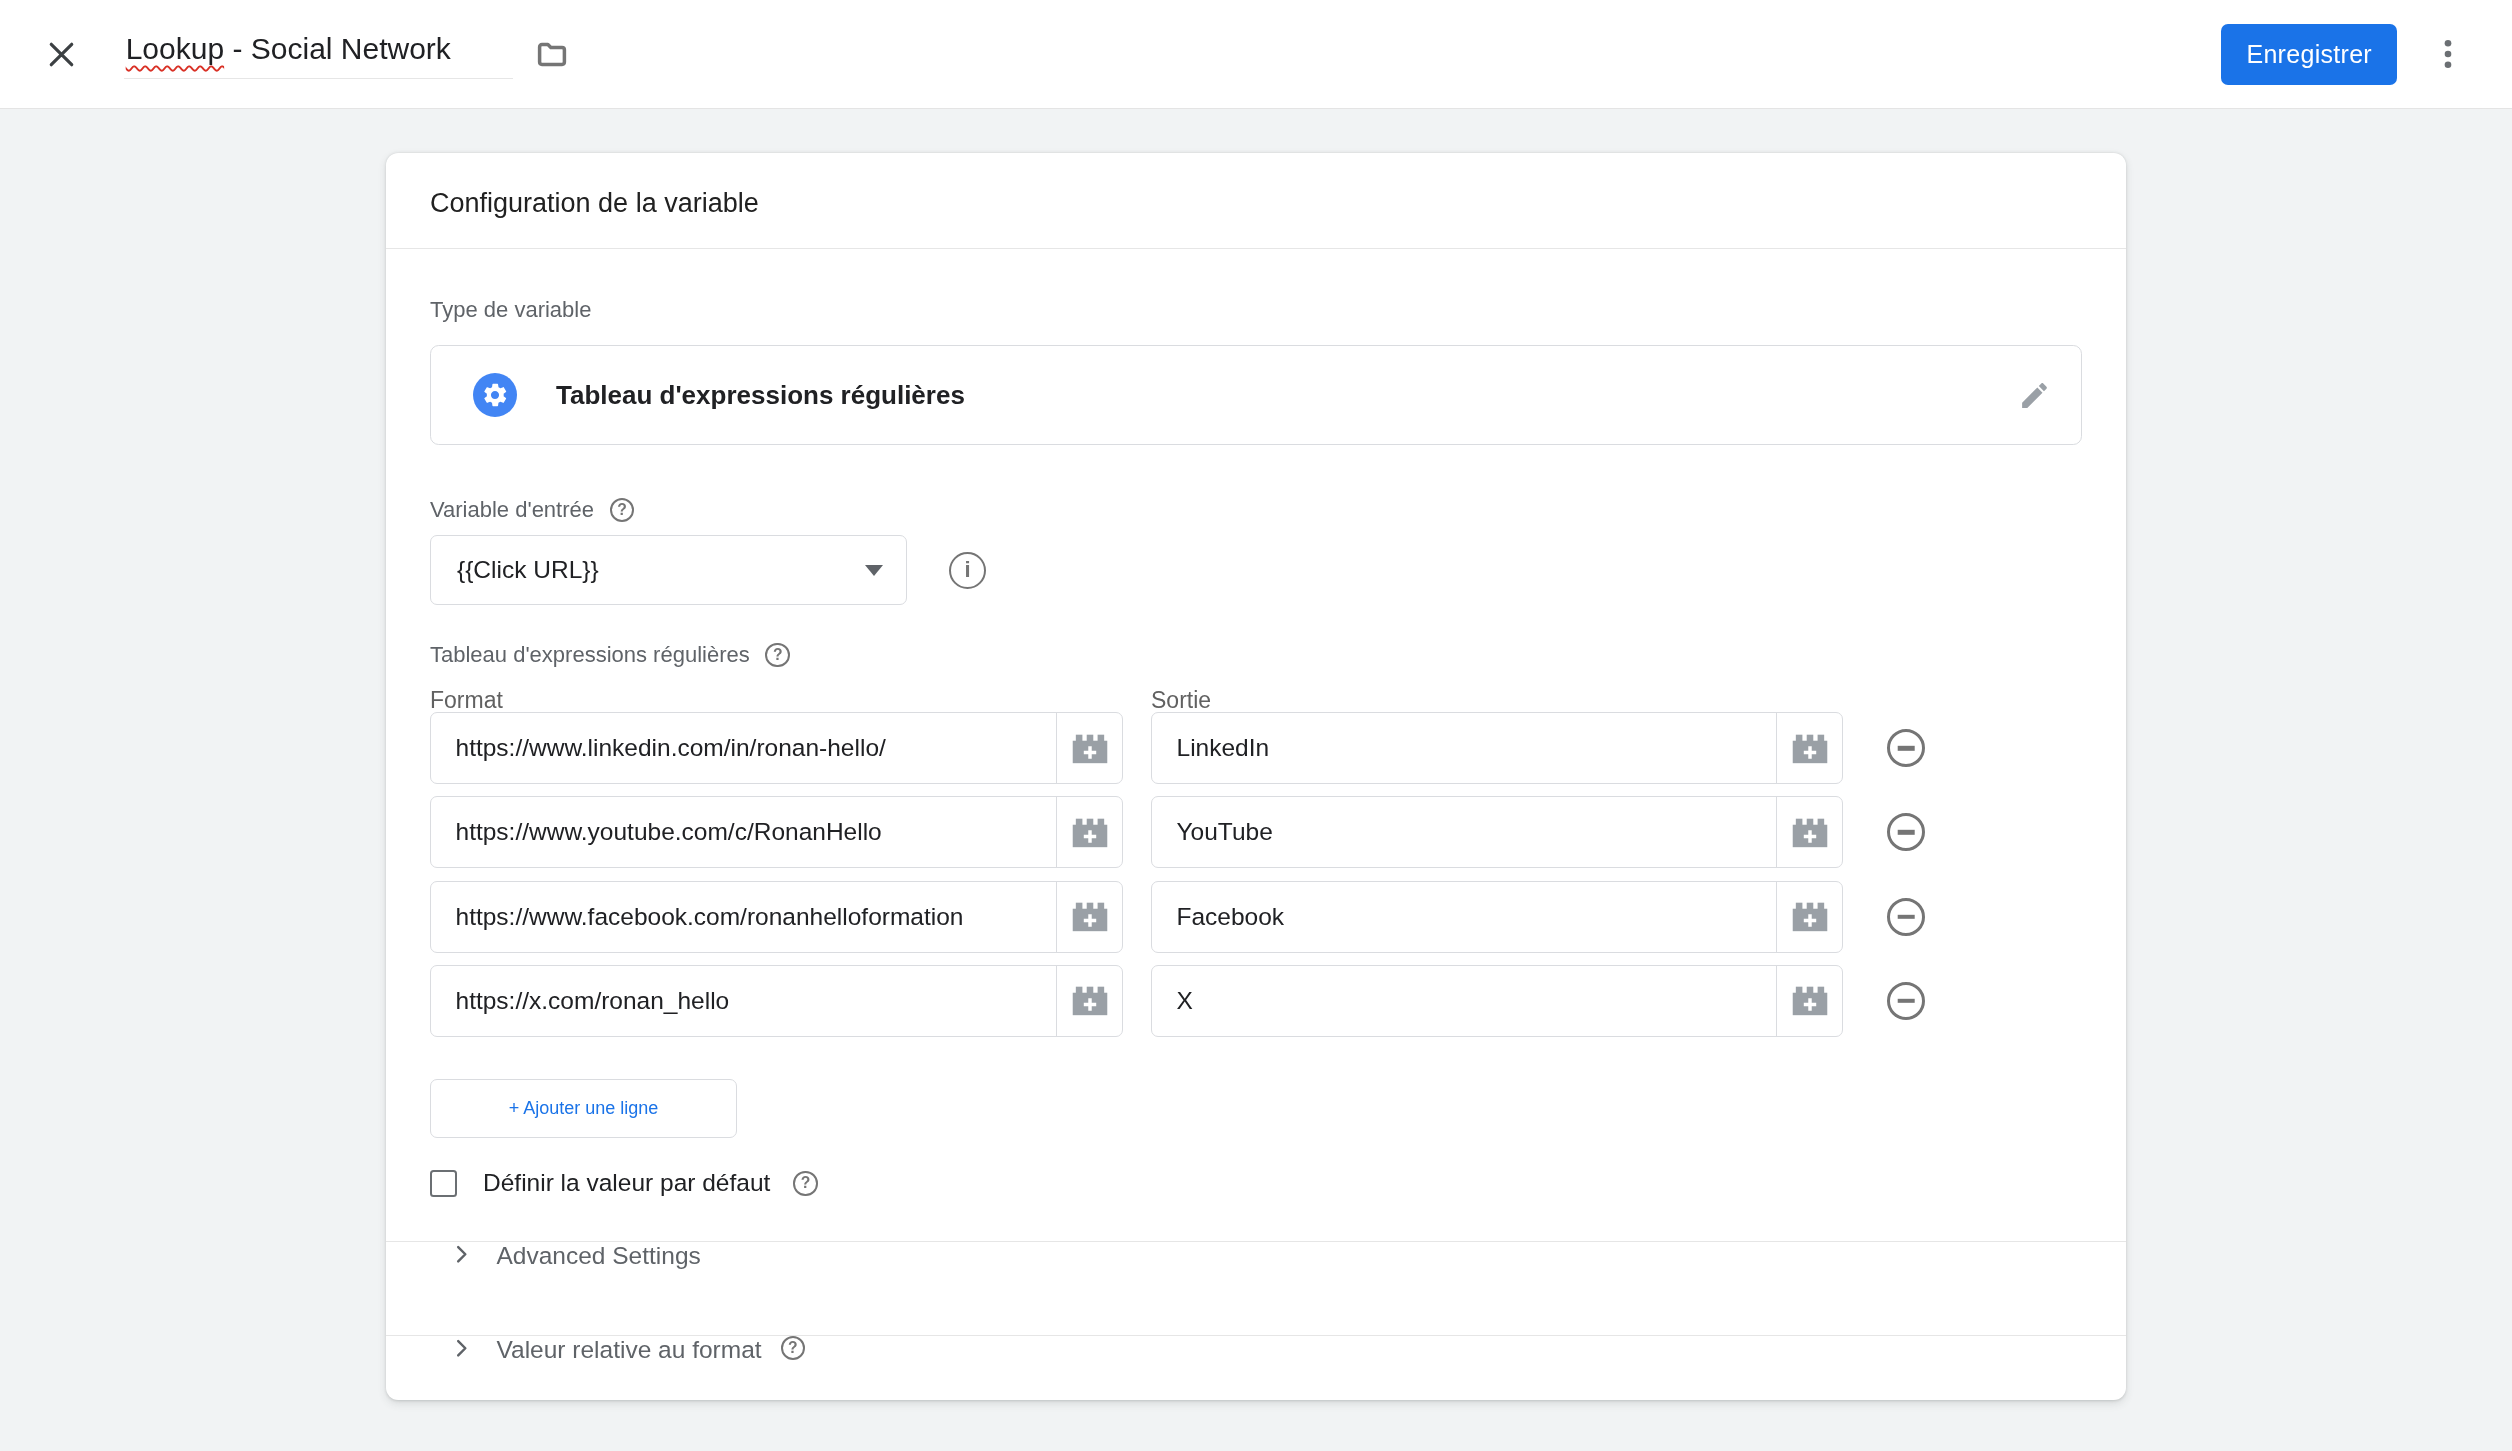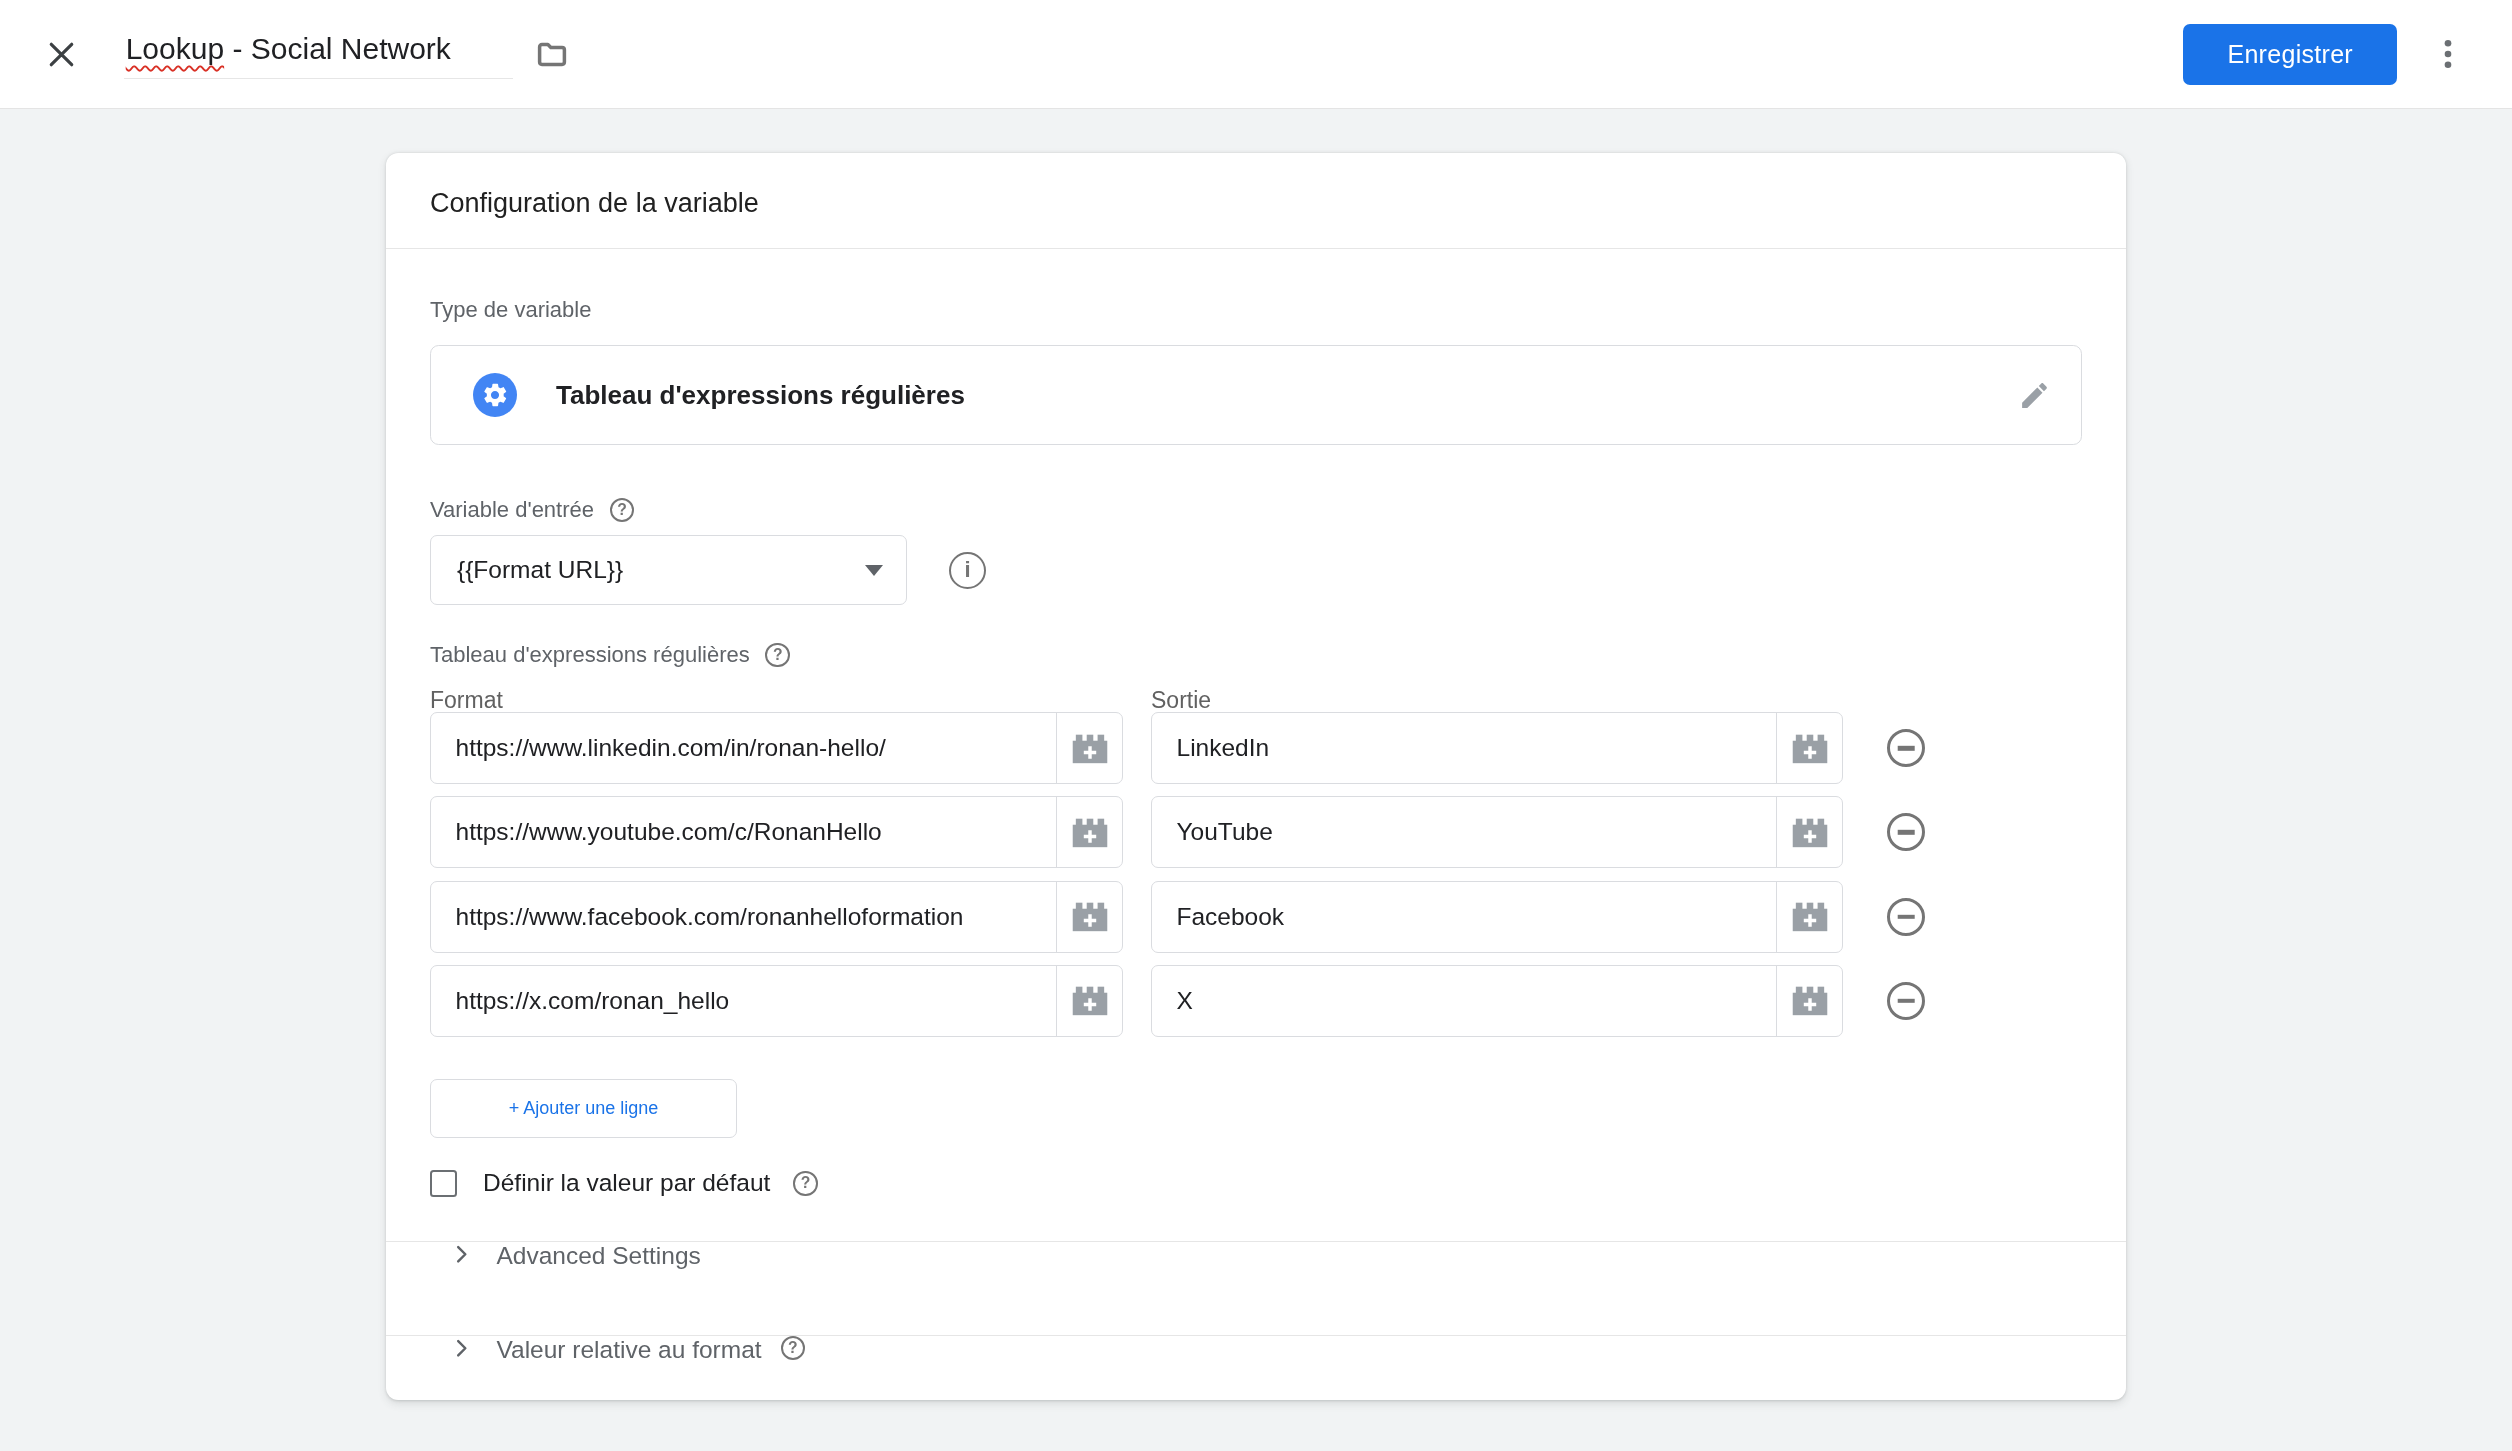--- a/index.html
+++ b/index.html
@@ -31,21 +31,21 @@
   }
   .title-misspelled {
     text-decoration: underline wavy #d93025;
     text-decoration-thickness: 1.7px;
     text-underline-offset: 6.1px;
   }
   .title-rest { white-space: pre; }
   .folder-btn { margin-left: 17.5px; }
   .spacer { flex: 1; }
   .save-btn {
-    height: 61px; padding: 0 44px;
+    height: 61px; padding: 0 25px;
     background: #1a73e8; color: #fff;
     font-size: 25px; font-weight: 500;
     border-radius: 7px; letter-spacing: 0.3px;
   }
   .kebab-btn { margin-left: 30px; }
 
   
   .main { padding-top: 44px; }
   .card {
     width: 1740px; height: 1247px;
@@ -231,21 +231,21 @@
 
       
       <div class="field-label lbl-inputvar">
         <span>Variable d'entrée</span>
         <span class="help-btn">
             <span>?</span>
           </span>
       </div>
       <div class="select-row">
         <div class="select-box">
-          <span class="select-value">{{Format URL}}</span>
+          <span class="select-value">{{Click URL}}</span>
           <span class="select-arrow"></span>
         </div>
         <button class="info-btn">
             <span>i</span>
           </button>
       </div>
 
       
       <div class="field-label lbl-table">
         <span>Tableau d'expressions régulières</span>

